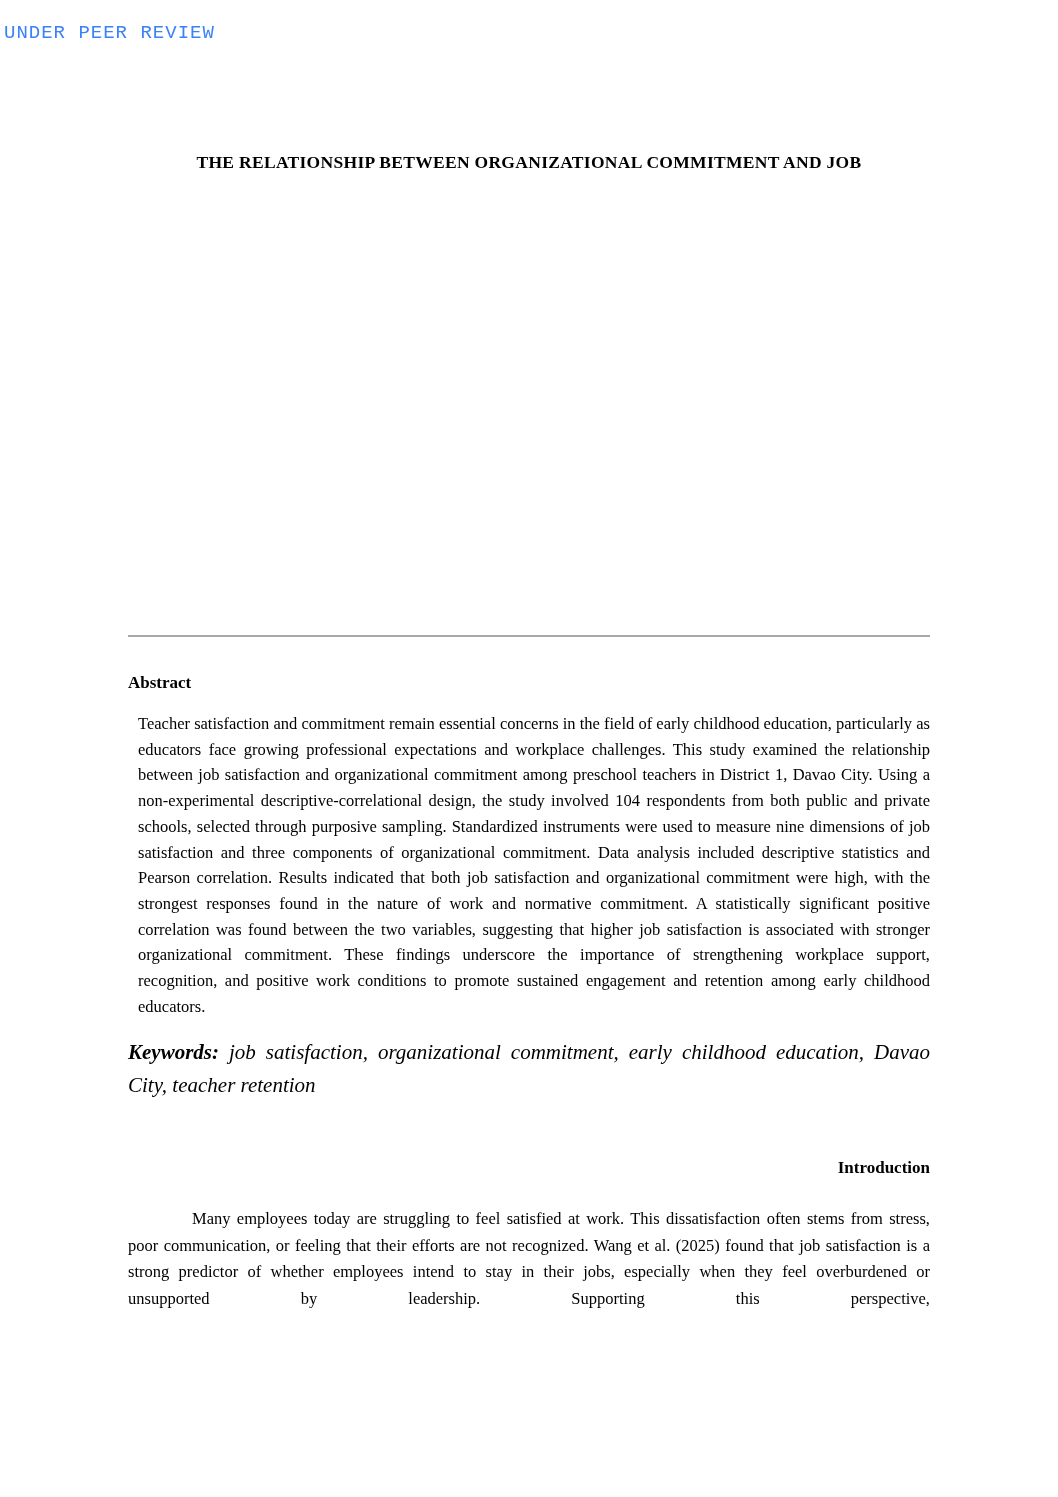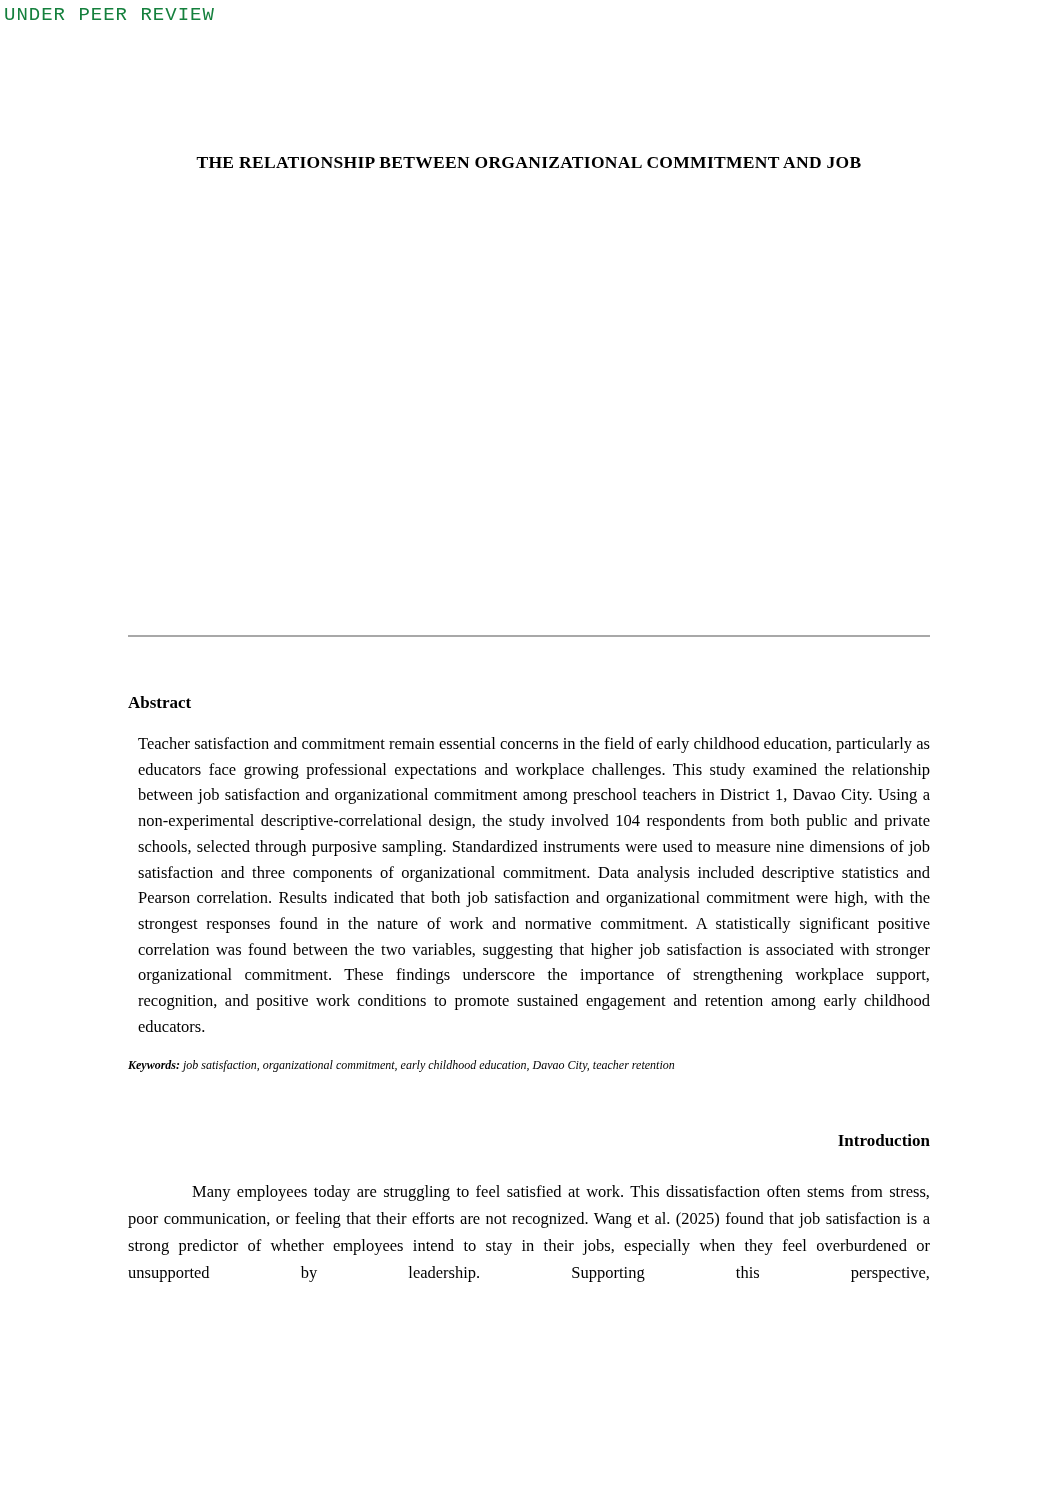--- a/index.html
+++ b/index.html
@@ -8,26 +8,26 @@
     width: 1058px;
     height: 1497px;
     background: #ffffff;
     color: #000000;
     font-family: "Liberation Serif", serif;
     position: relative;
     overflow: hidden;
   }
   .watermark {
     position: absolute;
-    top: 4px;
+    top: 22px;
     left: 4px;
     font-family: "Liberation Mono", "DejaVu Sans Mono", monospace;
     font-size: 19px;
     letter-spacing: 1px;
-    color: #15803d;
+    color: #3b82f6;
     white-space: nowrap;
   }
   .content {
     position: absolute;
     top: 0; left: 0; right: 0; bottom: 0;
     padding: 148px 128px 11px 128px;
   }
   .paper-title {
     text-align: center;
     font-weight: bold;
@@ -37,31 +37,31 @@
   }
   .divider {
     border: none;
     border-top: 2px solid #a8a8a8;
     margin: 458px 0 0 0;
     width: 100%;
   }
   .section-heading {
     font-weight: bold;
     font-size: 17px;
-    margin-top: 56px;
+    margin-top: 36px;
   }
   .body-para {
     font-size: 16.5px;
     line-height: 1.56;
     text-align: justify;
     margin-top: 18px;
     margin-left: 10px;
   }
   .keywords {
-    font-size: 12px;
+    font-size: 21px;
     line-height: 1.56;
     font-style: italic;
     text-align: justify;
     margin-top: 8px;
   }
   .keywords .kw-label {
     font-weight: bold;
     font-style: italic;
   }
   .intro-heading {

